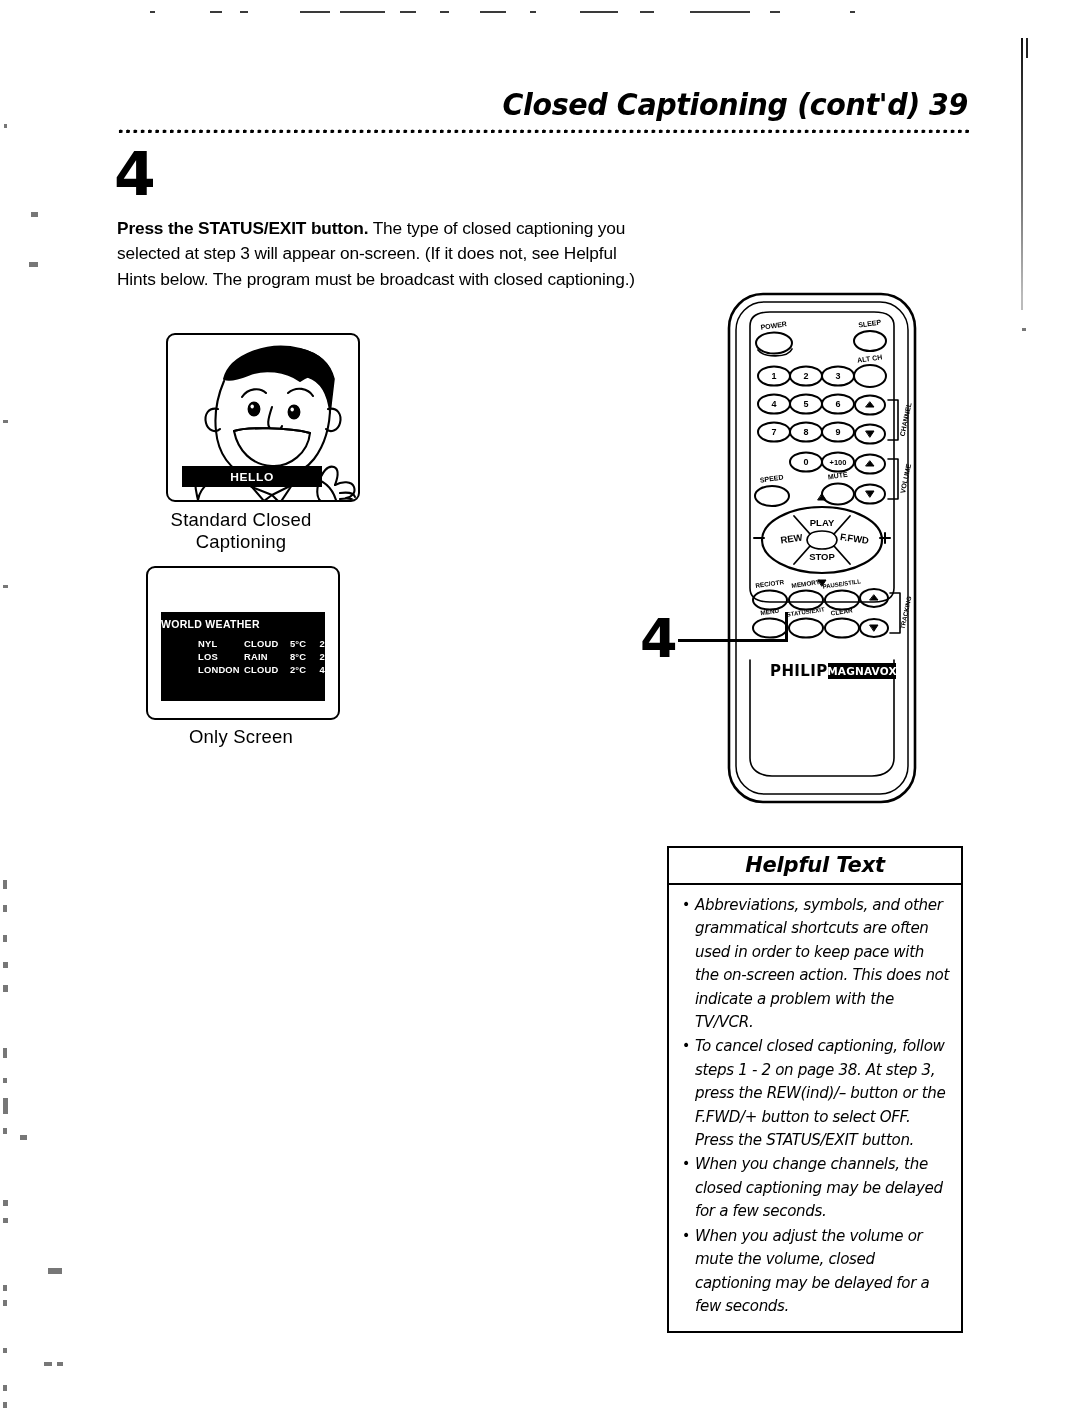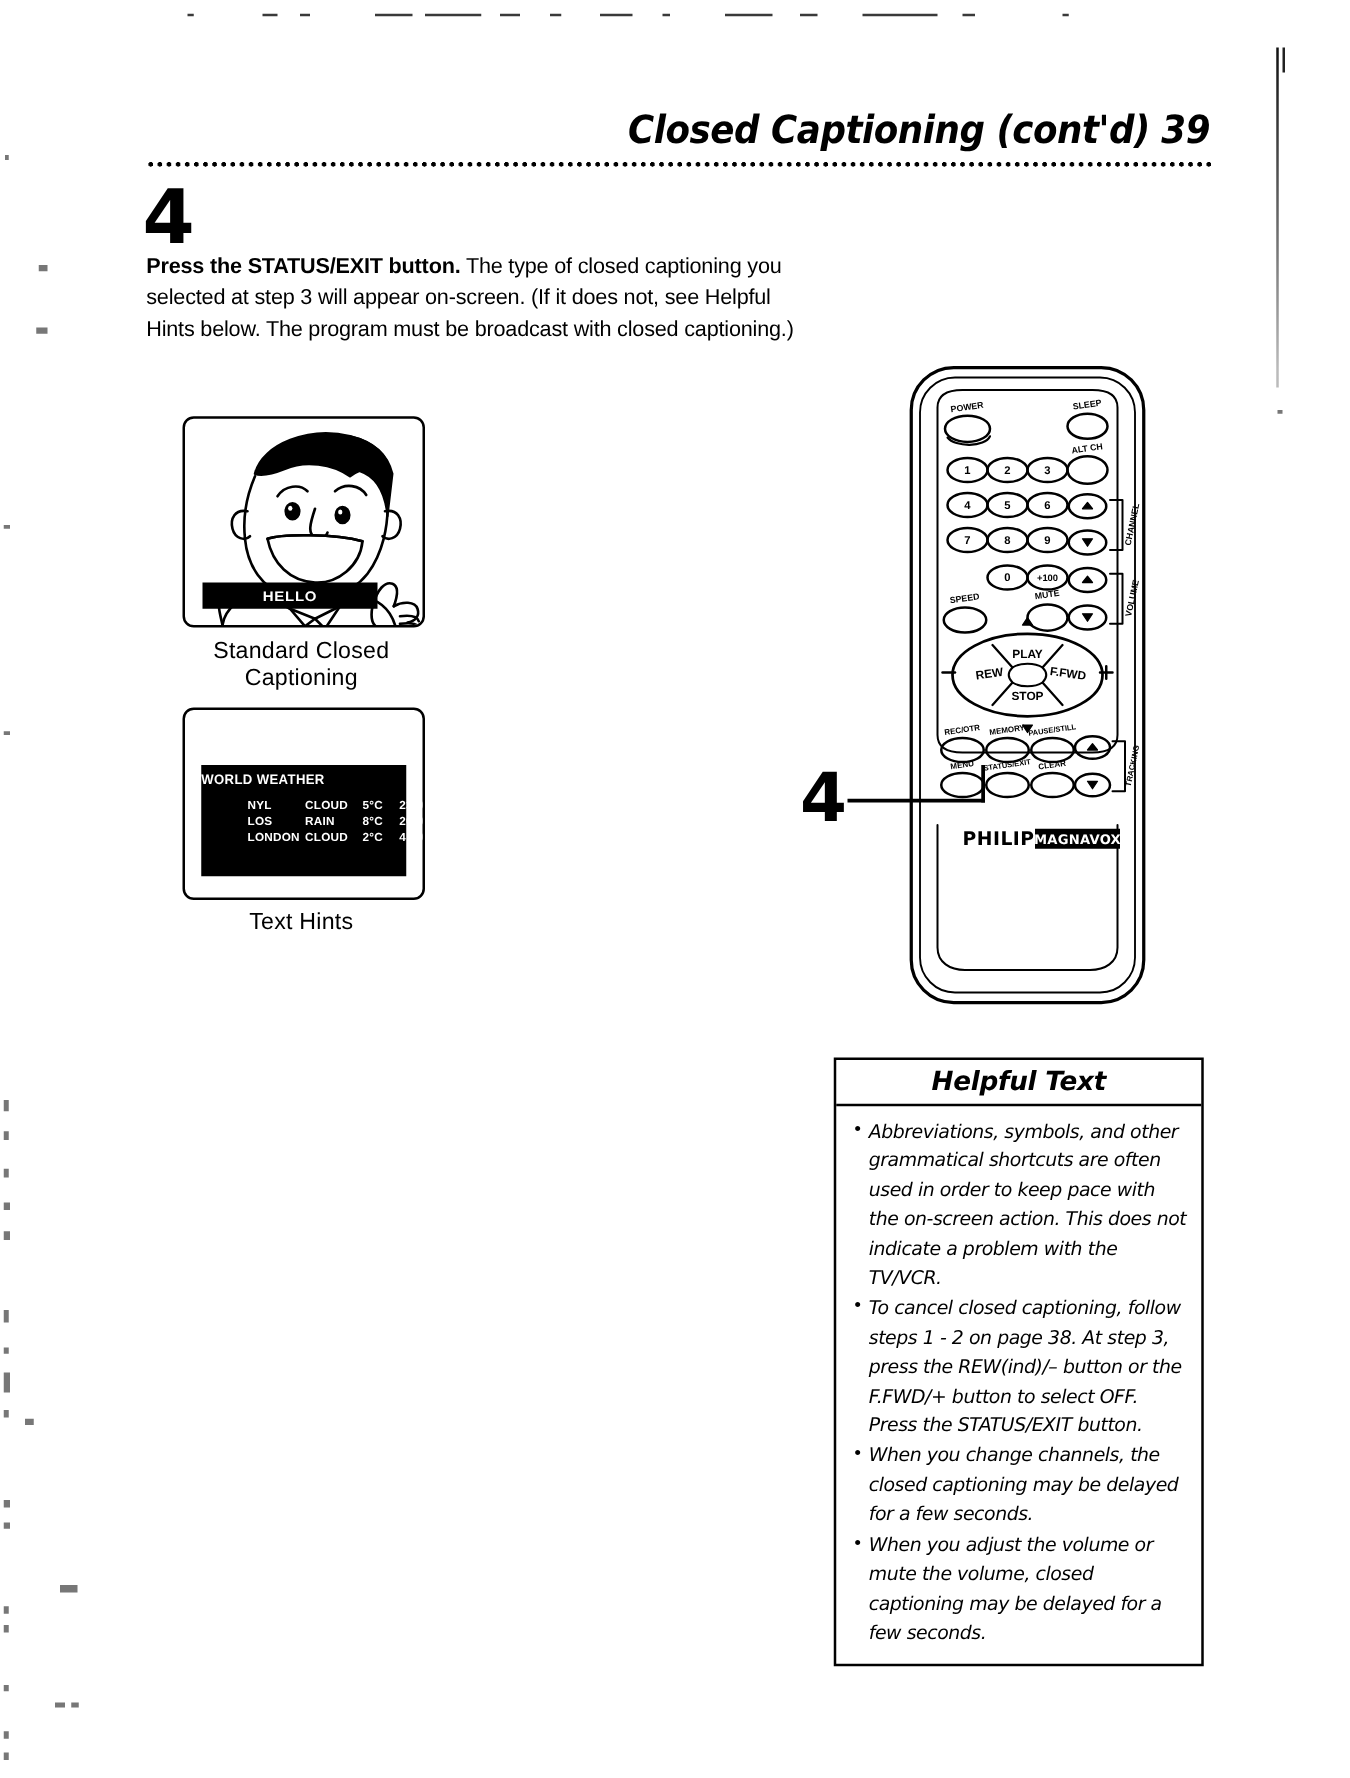--- a/index.html
+++ b/index.html
@@ -95,21 +95,21 @@
     top: 146px;
     font-family: "DejaVu Sans", sans-serif;
     font-weight: bold;
     font-size: 60px;
     line-height: 56px;
     letter-spacing: -1px;
   }
   .step-body {
     position: absolute;
     left: 117px;
-    top: 200px;
+    top: 216px;
     width: 540px;
     font-family: "Liberation Sans", sans-serif;
     font-size: 17.3px;
     line-height: 25.4px;
     letter-spacing: -0.15px;
   }
   .step-body b { font-weight: bold; }
 
   
   .tv-figure { position: absolute; }
@@ -329,21 +329,21 @@
     <span>Closed Captioning (cont'd)</span><span class="pageno">39</span>
   </div>
   <div class="dotted-rule"></div>
 
   <div class="step-number">4</div>
   <div class="step-body">
     <b>Press the STATUS/EXIT button.</b><span> The type of closed captioning you selected at step 3 will appear on-screen. (If it does not, see Helpful Hints below. The program must be broadcast with closed captioning.)</span>
   </div>
 
   <div class="tv-figure" style="left:146px;top:333px;width:190px;height:165px;">
-    <div class="tv-frame" style="width:190px;height:165px;">
+    <div class="tv-frame" style="width:190px;height:165px;margin-left:20px;">
       <div class="face-wrap">
         <svg viewBox="0 0 190 165" preserveAspectRatio="none">
           <g fill="none" stroke="#000" stroke-width="2.1" stroke-linecap="round" stroke-linejoin="round">
 
             <path d="M56 44 C62 20 100 6 132 14 C152 19 162 30 164 42 C150 36 140 40 132 46 C118 36 96 33 80 40 C70 44 62 46 56 44 Z" fill="#000" stroke="#000" stroke-width="2"></path>
             <path d="M132 14 C150 18 162 28 166 44 L162 78 C160 58 152 46 140 42 Z" fill="#000" stroke="#000" stroke-width="1.6"></path>
 
             <path d="M56 46 C50 60 46 78 48 96 C50 118 62 136 82 142 C104 149 132 142 146 124 C158 108 163 86 162 64"></path>
 
             <path d="M50 74 C40 72 36 80 38 88 C40 96 48 98 52 94"></path>
@@ -409,21 +409,21 @@
             <tr>
               <td class="ts-c1">LONDON</td>
               <td class="ts-c2">CLOUD</td>
               <td class="ts-c3">2°C</td>
               <td class="ts-c4">4:00</td>
             </tr>
           </tbody>
         </table>
       </div>
     </div>
-    <div class="fig-caption" style="top:160px;">Text Hints</div>
+    <div class="fig-caption" style="top:160px;">Only Screen</div>
   </div>
 
   <div class="remote-wrap">
     <svg viewBox="0 0 200 520" preserveAspectRatio="none">
       <g fill="none" stroke="#000" stroke-linecap="round" stroke-linejoin="round">
 
         <rect x="7" y="6" width="186" height="508" rx="34" ry="34" stroke-width="2.6" fill="#fff"></rect>
         <rect x="14" y="14" width="172" height="492" rx="28" ry="28" stroke-width="1.5" fill="#fff"></rect>
 
         <path d="M28 38 C28 28 36 24 48 24 L152 24 C164 24 172 28 172 38 L172 300 C172 310 164 314 152 314 L48 314 C36 314 28 310 28 300 Z" stroke-width="1.6" fill="#fff"></path>

